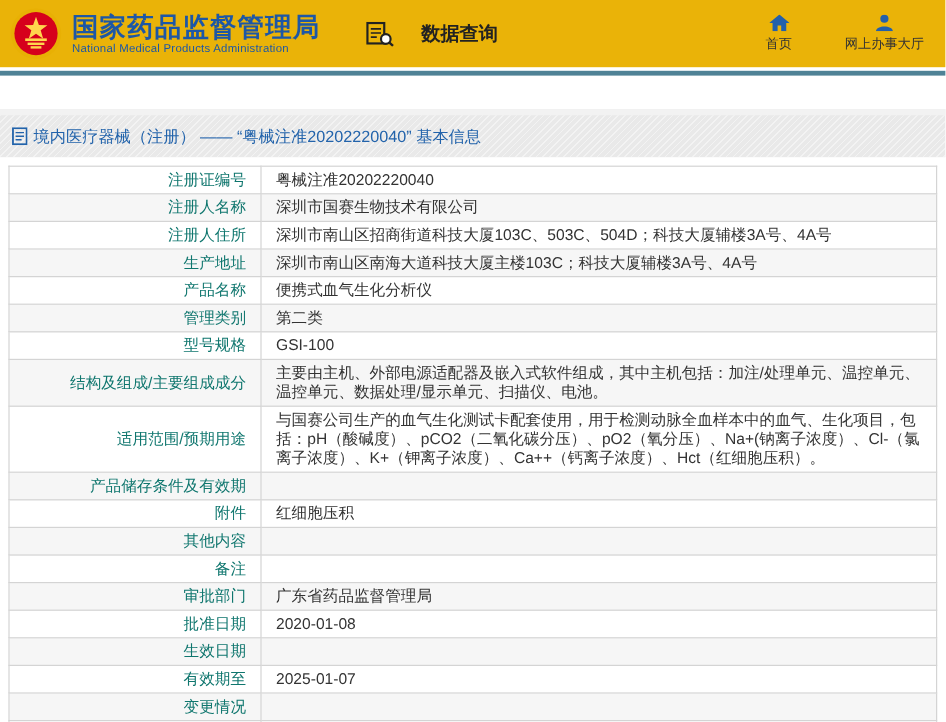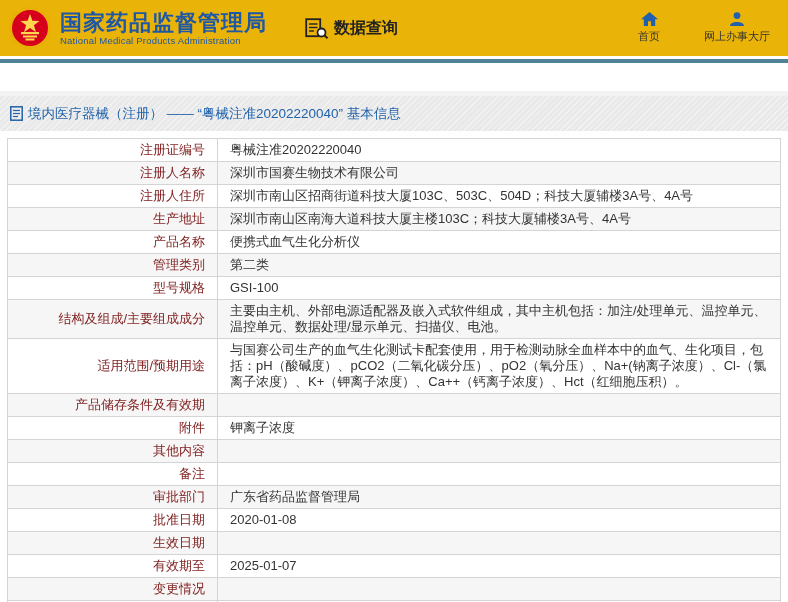--- a/index.html
+++ b/index.html
@@ -25,21 +25,21 @@
     font-size: 22px;
     font-weight: bold;
     letter-spacing: 1px;
     line-height: 1.15;
   }
   .site-subtitle { color: #1d57a6; font-size: 9.5px; letter-spacing: .2px; }
   .data-query {
     margin-left: 38px;
     display: flex;
     align-items: center;
-    gap: 5px;
+    gap: 22px;
     font-size: 16px;
     font-weight: bold;
     color: #222;
     cursor: pointer;
   }
   .right-nav { margin-left: auto; display: flex; gap: 44px; }
   .nav-item {
     display: flex;
     flex-direction: column;
     align-items: center;
@@ -77,21 +77,21 @@
     border: 1px solid #d4d4d4;
     font-size: 13px;
     line-height: 16px;
     padding: 3px 12px;
     vertical-align: middle;
     word-break: break-all;
   }
   td.label {
     width: 210px;
     text-align: right;
-    color: #7f1d1d;
+    color: #0f766e;
   }
   td.value { color: #333; }
   tr.alt { background: #f6f6f6; }
   a.link { color: #4298e0; text-decoration: none; cursor: pointer; }
   
   .note-ic { display: inline-block; width: 9px; height: 12px; position: relative; margin-right: 2px; vertical-align: -1px; }
   .note-ic::before {
     content: ""; position: absolute; top: 0; left: 0;
     width: 9px; height: 8px; background: #333;
     border-radius: 50% 50% 46% 46% / 58% 58% 42% 42%;
@@ -198,21 +198,21 @@
         <tr>
           <td class="label">适用范围/预期用途</td>
           <td class="value">与国赛公司生产的血气生化测试卡配套使用，用于检测动脉全血样本中的血气、生化项目，包括：pH（酸碱度）、pCO2（二氧化碳分压）、pO2（氧分压）、Na+(钠离子浓度）、Cl-（氯离子浓度）、K+（钾离子浓度）、Ca++（钙离子浓度）、Hct（红细胞压积）。</td>
         </tr>
         <tr class="alt">
           <td class="label">产品储存条件及有效期</td>
           <td class="value"></td>
         </tr>
         <tr>
           <td class="label">附件</td>
-          <td class="value">钾离子浓度</td>
+          <td class="value">红细胞压积</td>
         </tr>
         <tr class="alt">
           <td class="label">其他内容</td>
           <td class="value"></td>
         </tr>
         <tr>
           <td class="label">备注</td>
           <td class="value"></td>
         </tr>
         <tr class="alt">

